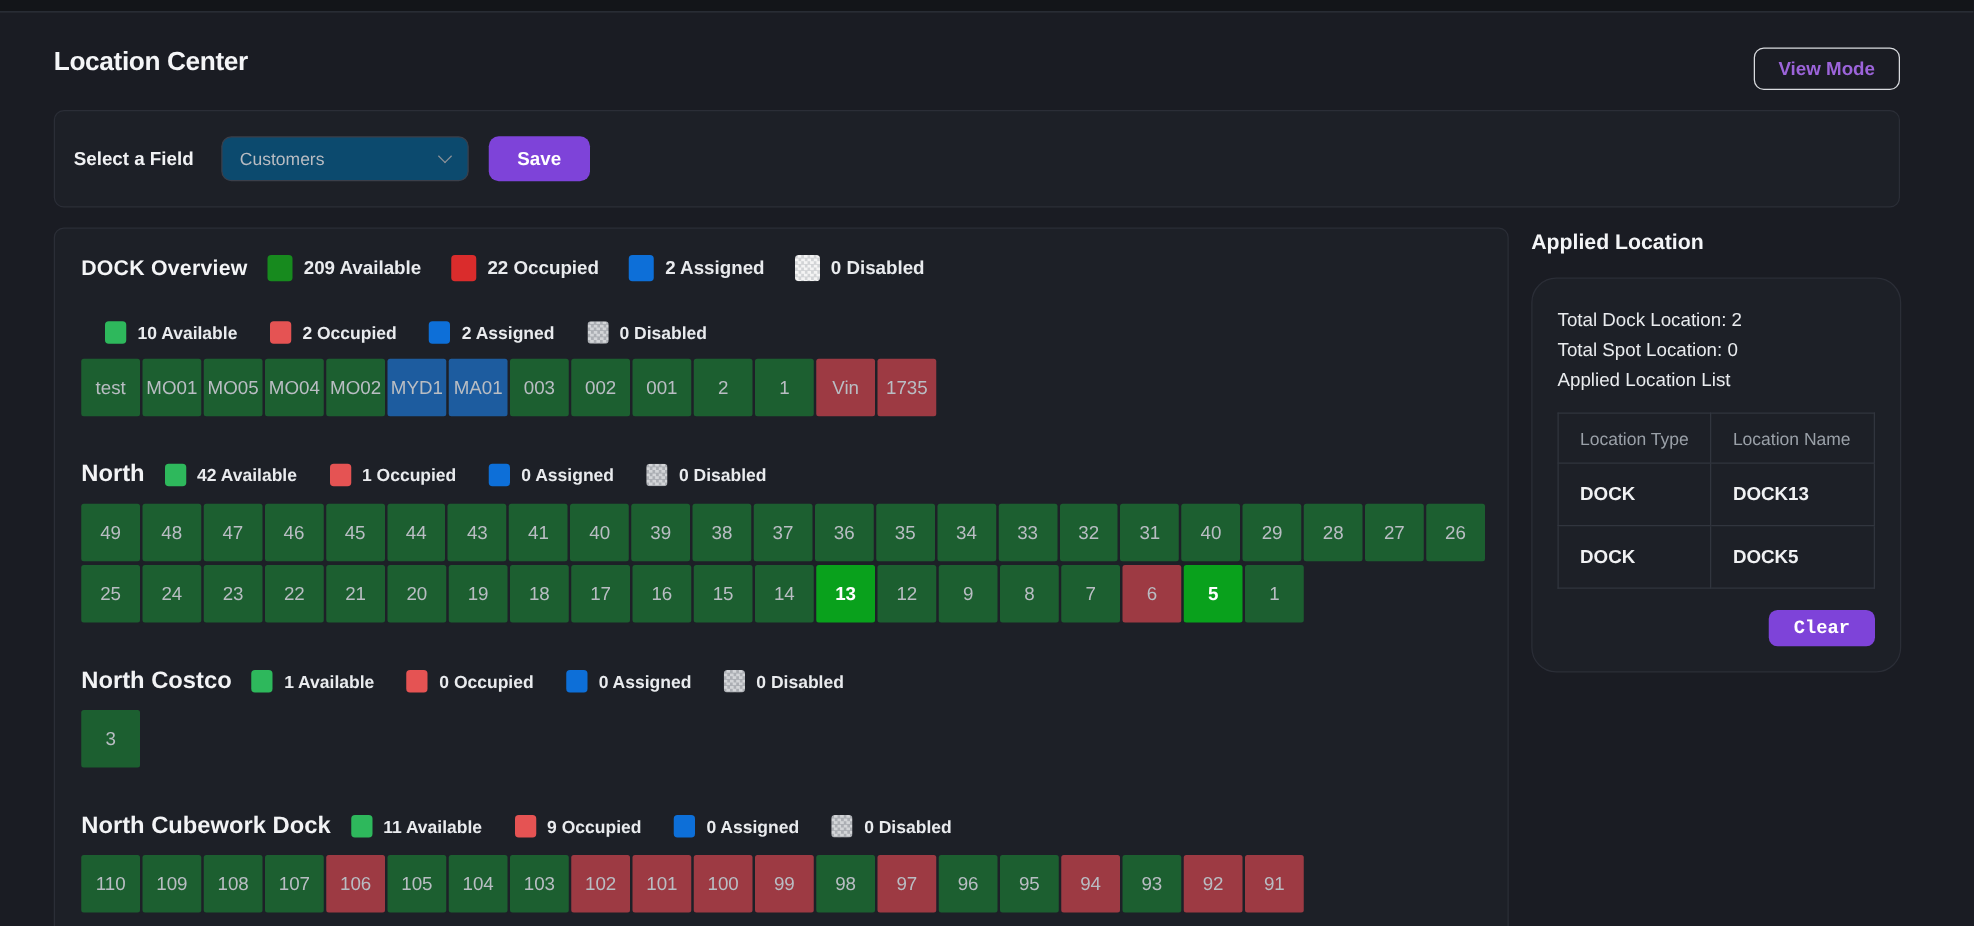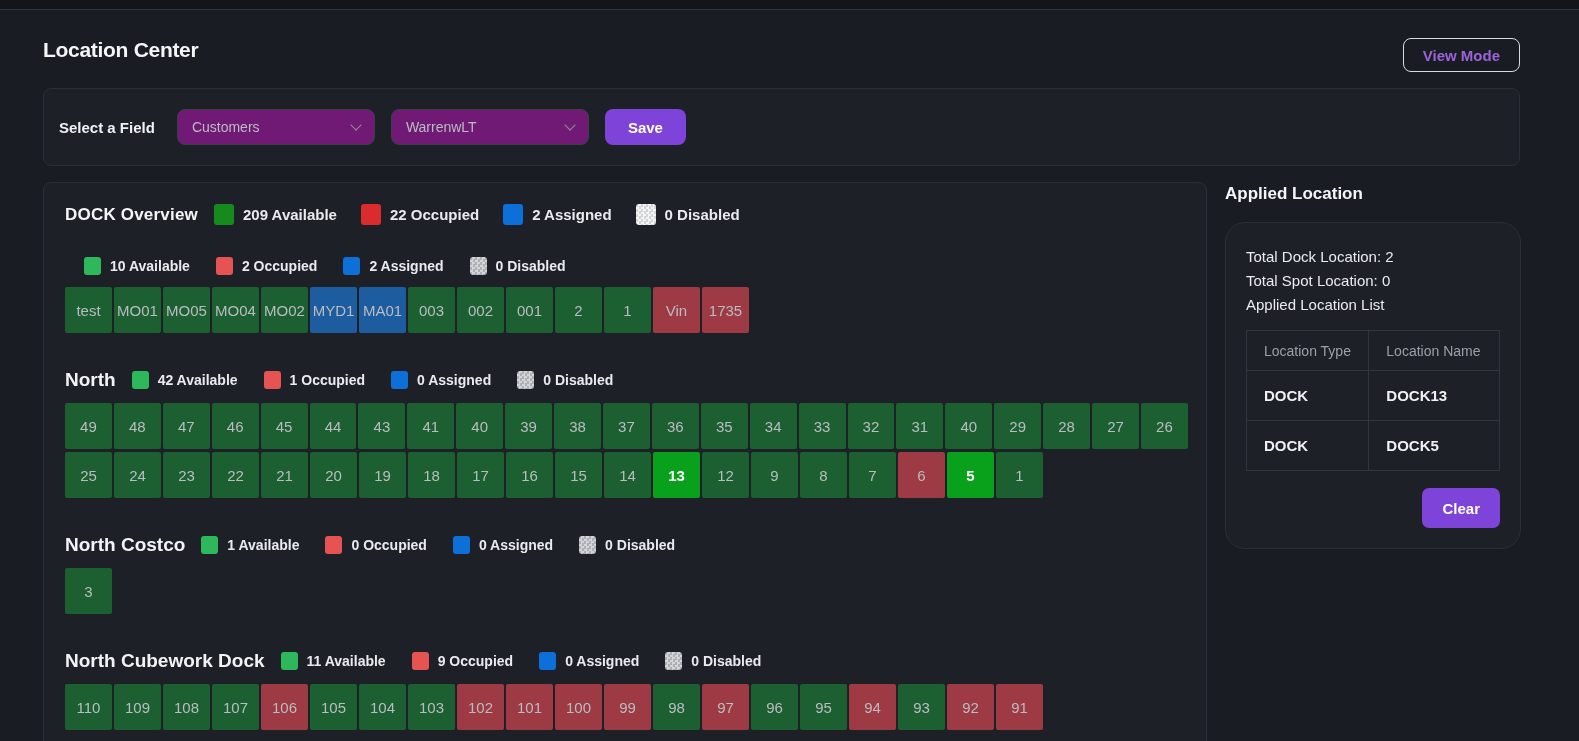--- a/index.html
+++ b/index.html
@@ -15,21 +15,21 @@
   .page-title{position:absolute;left:43px;top:38px;font-size:21px;font-weight:600;letter-spacing:-0.3px;color:#f4f5f7;}
   .viewmode-btn{position:absolute;top:38px;right:59px;height:34px;padding:0 19px;background:transparent;
     border:1px solid #d9dbdf;border-radius:8px;color:#9c64da;font-size:15px;font-weight:700;
     font-family:inherit;display:flex;align-items:center;cursor:pointer;}
 
   
   .fieldbar{position:absolute;left:43px;top:88px;width:1477px;height:78px;box-sizing:border-box;
     background:#1d2027;border:1px solid #2b2e37;border-radius:8px;
     display:flex;align-items:center;padding:0 15px;gap:16px;}
   .fieldbar-label{font-size:15px;font-weight:700;color:#f0f1f3;margin-right:6px;}
-  .select{width:198px;height:36px;box-sizing:border-box;background:#701a75;border:1px solid #3b3f4a;border-radius:8px;
+  .select{width:198px;height:36px;box-sizing:border-box;background:#0c4a6e;border:1px solid #3b3f4a;border-radius:8px;
     display:flex;align-items:center;justify-content:space-between;padding:0 14px;cursor:pointer;}
   .select-value{font-size:14px;color:#b9bcc2;}
   .chev{width:7px;height:7px;border-right:1.6px solid #8b9097;border-bottom:1.6px solid #8b9097;
     transform:rotate(45deg);margin-top:-4px;}
   .save-btn{height:36px;padding:0 23px;background:#7e43d9;border:none;border-radius:8px;color:#fff;
     font-size:15px;font-weight:700;font-family:inherit;cursor:pointer;}
 
   
   .mainpanel{position:absolute;left:43px;top:182px;width:1164px;height:700px;box-sizing:border-box;
     background:#1d2027;border:1px solid #2b2e37;border-radius:8px;padding:21px 18px 21px 21px;}
@@ -69,42 +69,38 @@
   .rightcol{position:absolute;left:1225px;top:184px;width:296px;}
   .applied-title{font-size:17px;font-weight:800;color:#f4f5f7;margin:0 0 18px 0;}
   .applied-card{box-sizing:border-box;width:296px;background:#1d2027;border:1px solid #2b2e37;border-radius:20px;
     padding:22px 20px 20px 20px;}
   .applied-line{font-size:15px;color:#e9ebee;line-height:24px;}
   .applied-table{border-collapse:collapse;width:100%;margin-top:13px;}
   .applied-table th,.applied-table td{border:1px solid #31353e;text-align:left;padding-left:17px;}
   .applied-table th{height:37px;font-size:14px;font-weight:400;color:#9aa0a8;}
   .applied-table td{height:47px;font-size:15px;font-weight:600;color:#f0f1f3;}
   .clear-wrap{display:flex;justify-content:flex-end;margin-top:17px;}
-  .clear-btn{height:40px;padding:0 20px;background:#7e43d9;border:none;border-radius:7px;color:#fff;
-    font-size:15px;font-weight:700;font-family:Liberation Sans, sans-serif;cursor:pointer;}
+  .clear-btn{height:29px;padding:0 20px;background:#7e43d9;border:none;border-radius:7px;color:#fff;
+    font-size:15px;font-weight:700;font-family:Liberation Mono, monospace;cursor:pointer;}
 </style>
 </head>
 <body>
 
 <div class="topstrip"></div>
 
 <div class="page-title">Location Center</div>
 
 <button class="viewmode-btn">
   <span>View Mode</span>
 </button>
 
 <div class="fieldbar">
   <span class="fieldbar-label">Select a Field</span>
   <div class="select">
     <span class="select-value">Customers</span>
-    <span class="chev"></span>
-  </div>
-  <div class="select">
-    <span class="select-value">WarrenwLT</span>
     <span class="chev"></span>
   </div>
   <button class="save-btn">
     <span>Save</span>
   </button>
 </div>
 
 <div class="mainpanel">
   <div class="panel-head">
     <span class="panel-title">DOCK Overview</span>

